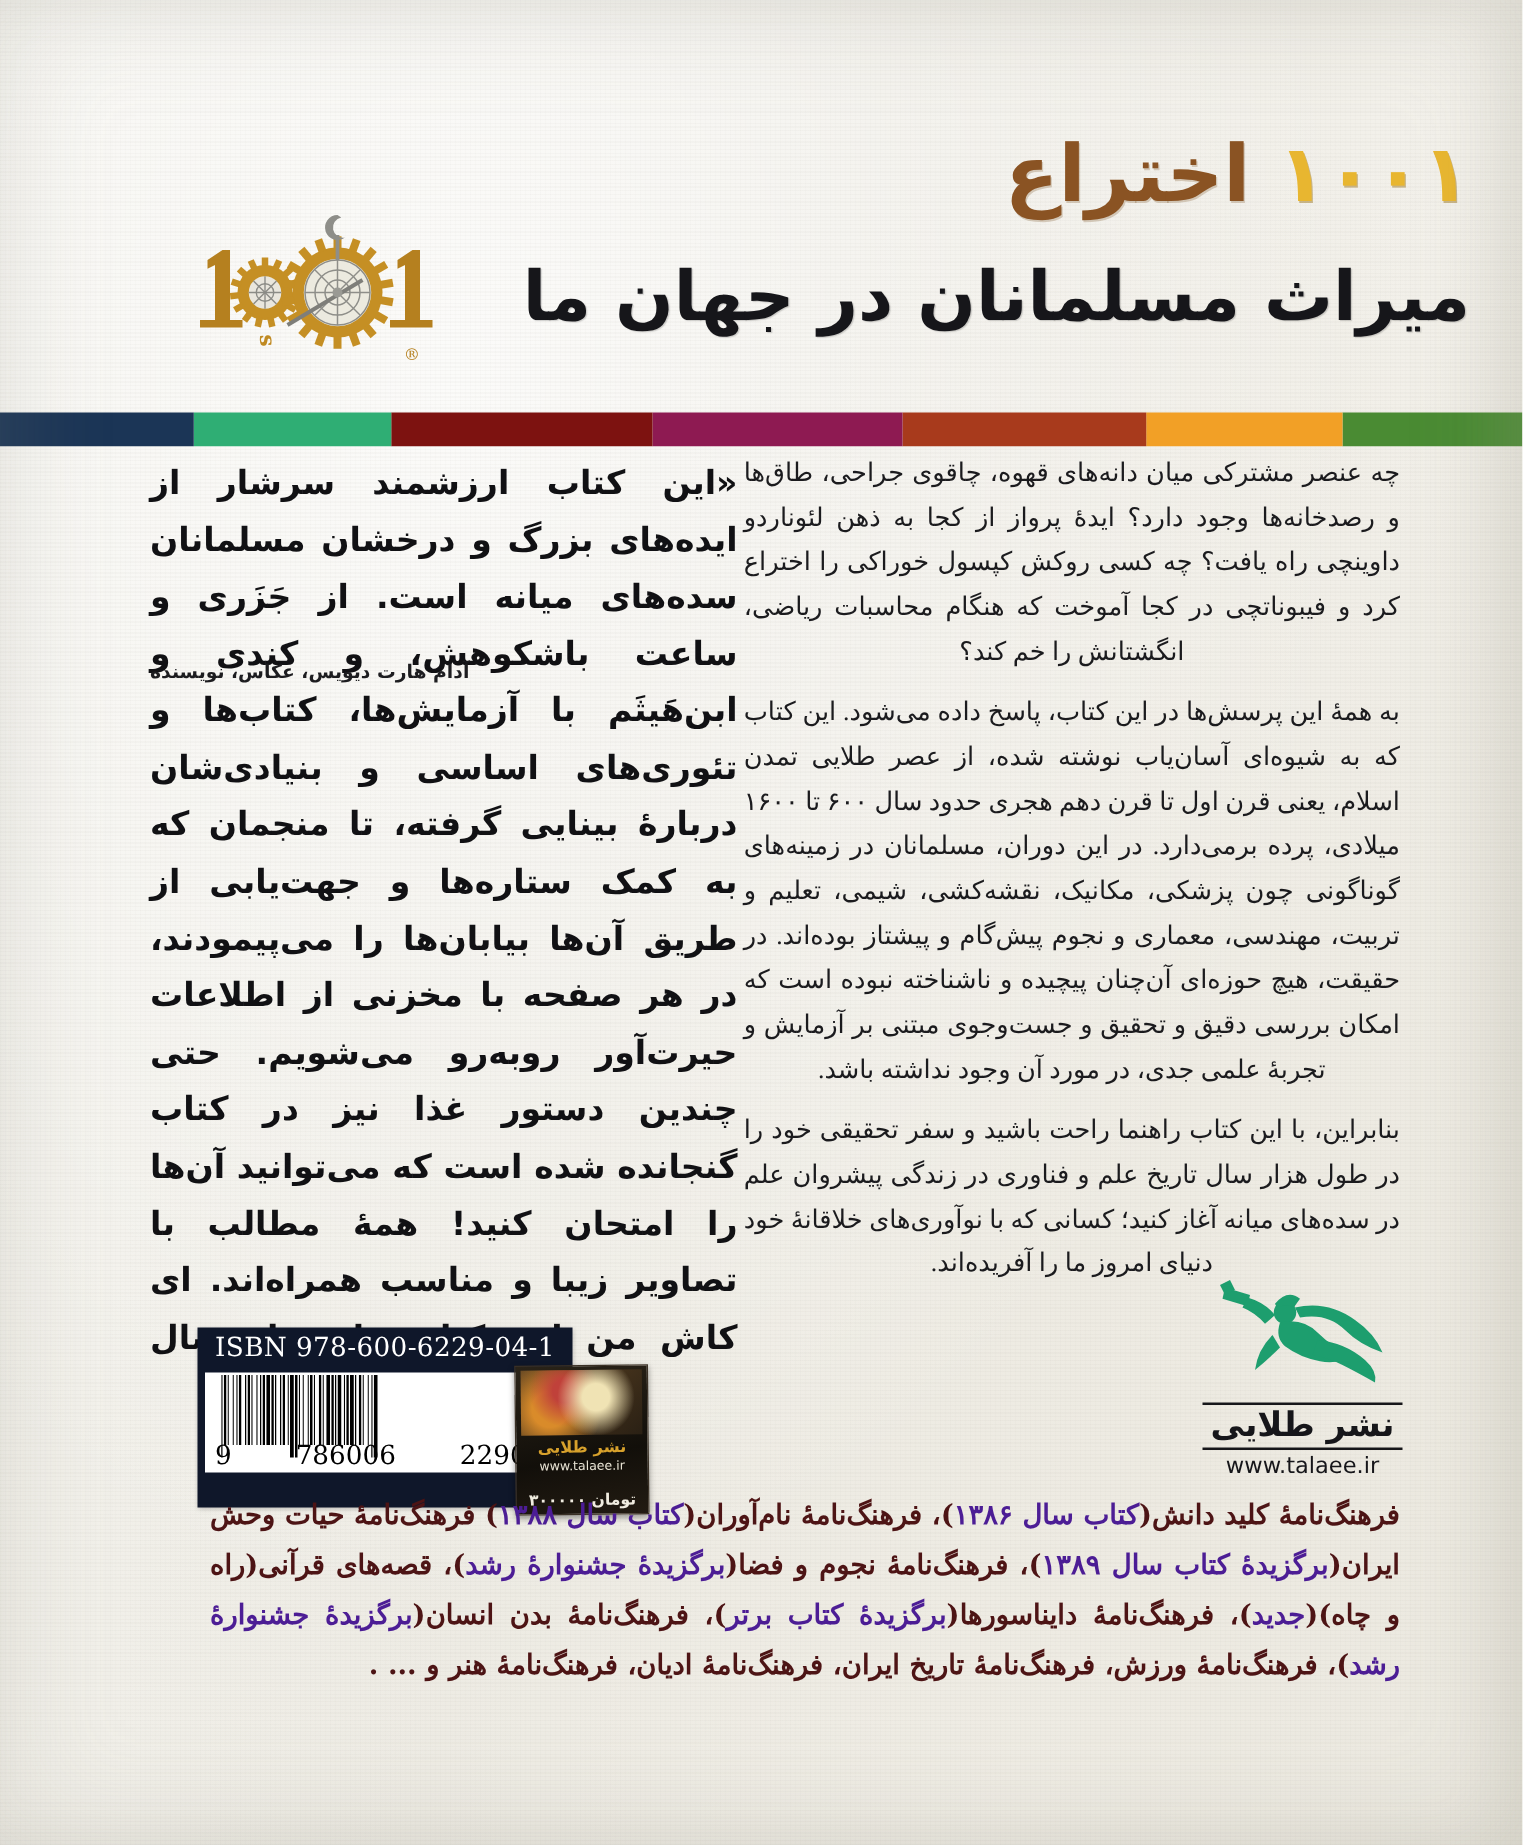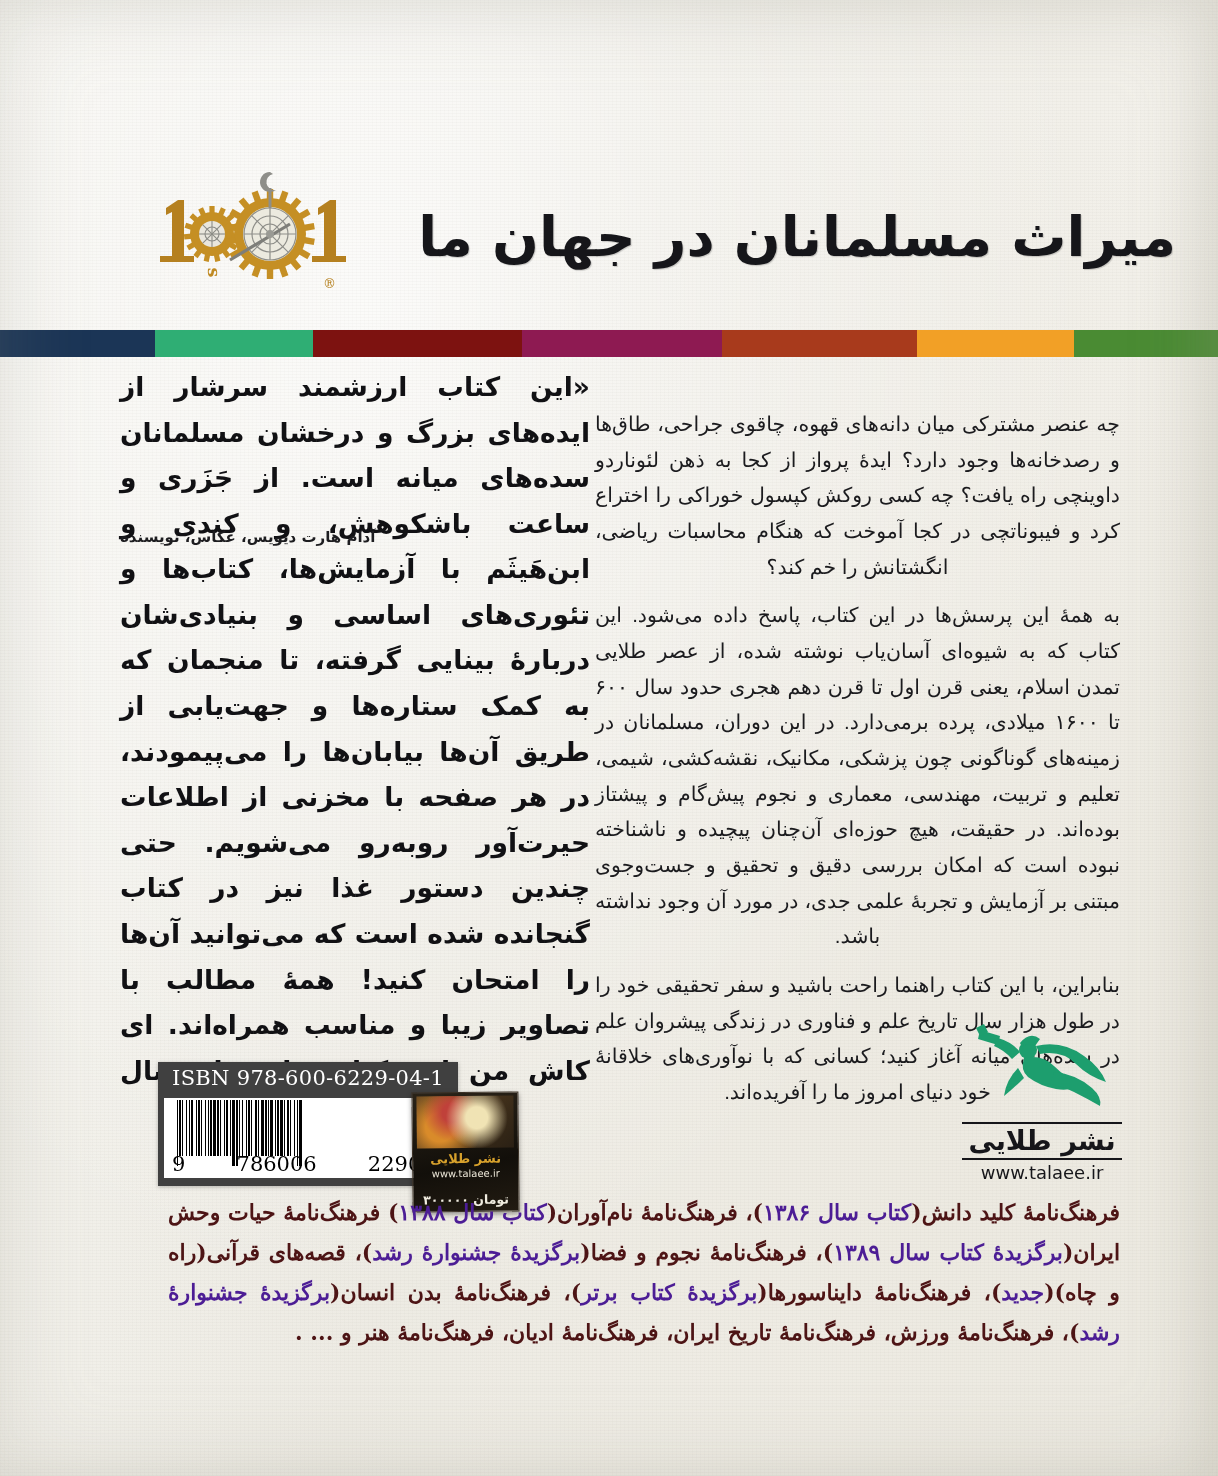--- a/index.html
+++ b/index.html
@@ -117,25 +117,24 @@
   .col {
     position: absolute;
     direction: rtl;
     text-align: justify;
     text-align-last: center;
   }
   #col-right {
     right: 98px;
     top: 0;
     width: 525px;
-    font-family: Liberation Sans, sans-serif;
+    font-family: Liberation Serif, serif;
     font-size: 20.5px;
     line-height: 1.74;
     color: #1b1b1e;
-    margin-top: 44px;
   }
   #col-right p {
     margin: 0 0 13px 0;
     text-align: justify;
     text-align-last: center;
   }
   #col-left {
     right: 628px;
     top: 2px;
     width: 470px;
@@ -158,22 +157,22 @@
     font-weight: bold;
     color: #1d1d20;
   }
 
   
   #barcode-block {
     position: absolute;
     left: 158px;
     top: 1062px;
     width: 300px;
-    height: 124px;
-    background: #404040;
+    height: 144px;
+    background: #0f172a;
     padding: 0;
     box-shadow: 0 1px 4px rgba(0,0,0,0.25);
   }
   #isbn-text {
     position: absolute;
     left: 0; top: 4px;
     width: 300px;
     text-align: center;
     color: #fff;
     font-family: "DejaVu Serif", "Liberation Serif", serif;
@@ -479,20 +478,21 @@
         </g>
 
         <path id="arcpath" d="M58 96 A58 58 0 0 0 176 98" fill="none"></path>
         <text font-family="DejaVu Serif, serif" font-size="17" font-weight="bold" fill="#c08a22" letter-spacing="1.5">
           <textPath href="#arcpath" startOffset="6%">inventions</textPath>
         </text>
         <text x="186" y="116" font-family="DejaVu Serif, serif" font-size="13" fill="#b5801f">®</text>
       </svg>
     </div>
 
+    <div id="title-main"><span class="num">۱۰۰۱</span> <span>اختراع</span></div>
 
     <div id="title-sub">میراث مسلمانان در جهان ما</div>
   </div>
 
   <div id="color-strip">
       <div class="seg" style="width: 13.4%; background: rgb(74, 139, 51);"></div>
       <div class="seg" style="width: 14.5%; background: rgb(242, 160, 38);"></div>
       <div class="seg" style="width: 18.1%; background: rgb(168, 58, 28);"></div>
       <div class="seg" style="width: 18.6%; background: rgb(142, 26, 82);"></div>
       <div class="seg" style="width: 19.4%; background: rgb(125, 18, 16);"></div>

